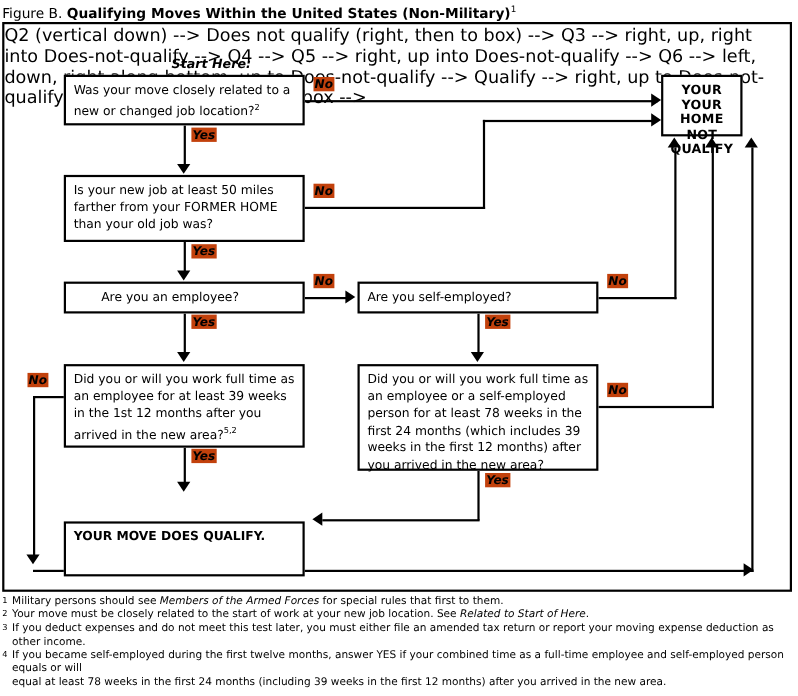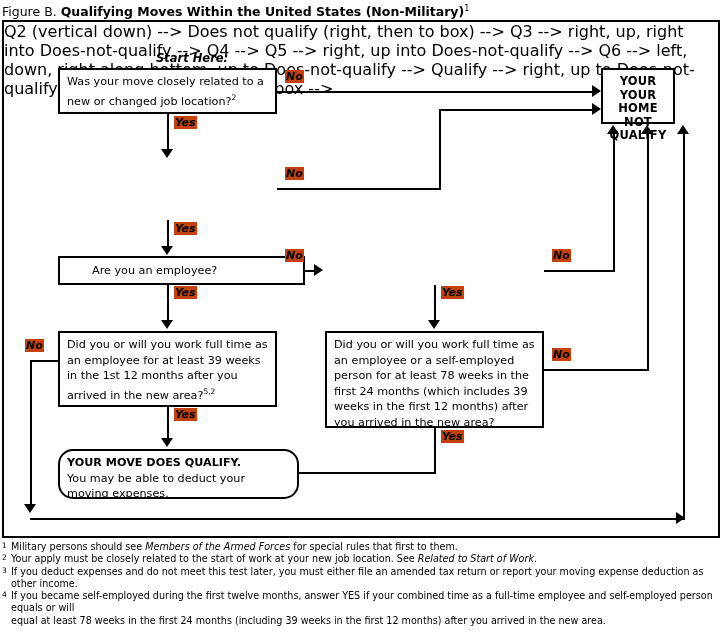--- a/index.html
+++ b/index.html
@@ -77,42 +77,47 @@
   
   <div class="start" style="left:152px;top:29px;">Start Here:</div>
 
   
   
   <div class="node" style="left:54px;top:46px;width:219px;height:46px;">
     <span>Was your move closely related to a new or changed job location?</span><span class="sup">2</span>
   </div>
 
   
-
-  
-  <div class="node" style="left:54px;top:234px;width:247px;height:29px;padding-top:5px;padding-left:32px;">
+  <div class="node" style="left:54px;top:137px;width:219px;height:61px;">
+    <span>Is your new job at least 50 miles farther from your FORMER HOME than your old job was?</span>
+  </div>
+
+  
+  <div class="node" style="left:54px;top:234px;width:219px;height:29px;padding-top:5px;padding-left:32px;">
     <span>Are you an employee?</span>
   </div>
 
   
+  <div class="node" style="left:321px;top:234px;width:219px;height:29px;padding-top:5px;">
+    <span>Are you self-employed?</span>
+  </div>
 
   
   <div class="node" style="left:54px;top:309px;width:219px;height:76px;">
     <span>Did you or will you work full time as an employee for at least 39 weeks in the 1st 12 months after you arrived in the new area?</span><span class="sup">5,2</span>
   </div>
 
   
   <div class="node" style="left:321px;top:309px;width:219px;height:97px;">
     <span>Did you or will you work full time as an employee or a self-employed person for at least 78 weeks in the first 24 months (which includes 39 weeks in the first 12 months) after you arrived in the new area?</span>
   </div>
 
   
-  <div class="node" style="left:54px;top:427px;width:241px;height:50px;border-radius:15px;">
+  <div class="node" style="left:54px;top:452px;width:219px;height:50px;">
     <b>YOUR MOVE DOES QUALIFY.</b><br>
-    <span>You may be able to deduct your moving expenses.</span>
   </div>
 
   
   <div class="node center" style="left:597px;top:46px;width:74px;height:56px;">
     <div>YOUR</div>
     <div>YOUR</div>
     <div>HOME NOT</div>
     <div>QUALIFY</div>
   </div>
 
@@ -190,21 +195,21 @@
 
 </div>
 
 <div id="notes">
 
   <div class="fn">
     <span class="mk">1</span><span>Military persons should see </span><i>Members of the Armed Forces</i><span> for special rules that first to them.</span>
   </div>
 
   <div class="fn">
-    <span class="mk">2</span><span>Your apply must be closely related to the start of work at your new job location. See </span><i>Related to Start of Work</i><span>.</span>
+    <span class="mk">2</span><span>Your move must be closely related to the start of work at your new job location. See </span><i>Related to Start of Here</i><span>.</span>
   </div>
 
   <div class="fn">
     <span class="mk">3</span><span>If you deduct expenses and do not meet this test later, you must either file an amended tax return or report your moving expense deduction as other income.</span>
   </div>
 
   <div class="fn">
     <span class="mk">4</span><span>If you became self-employed during the first twelve months, answer YES if your combined time as a full-time employee and self-employed person equals or will</span>
   </div>
   <div class="cont">

